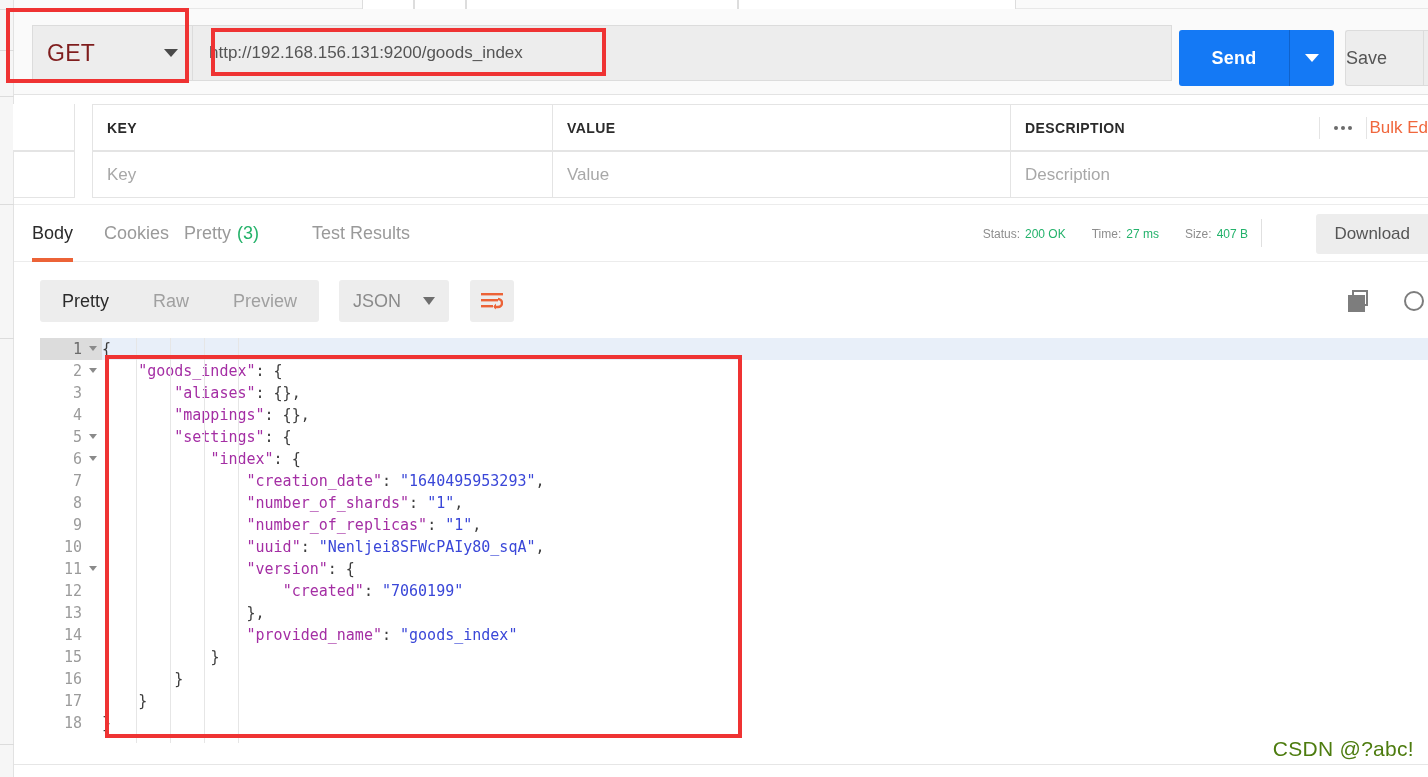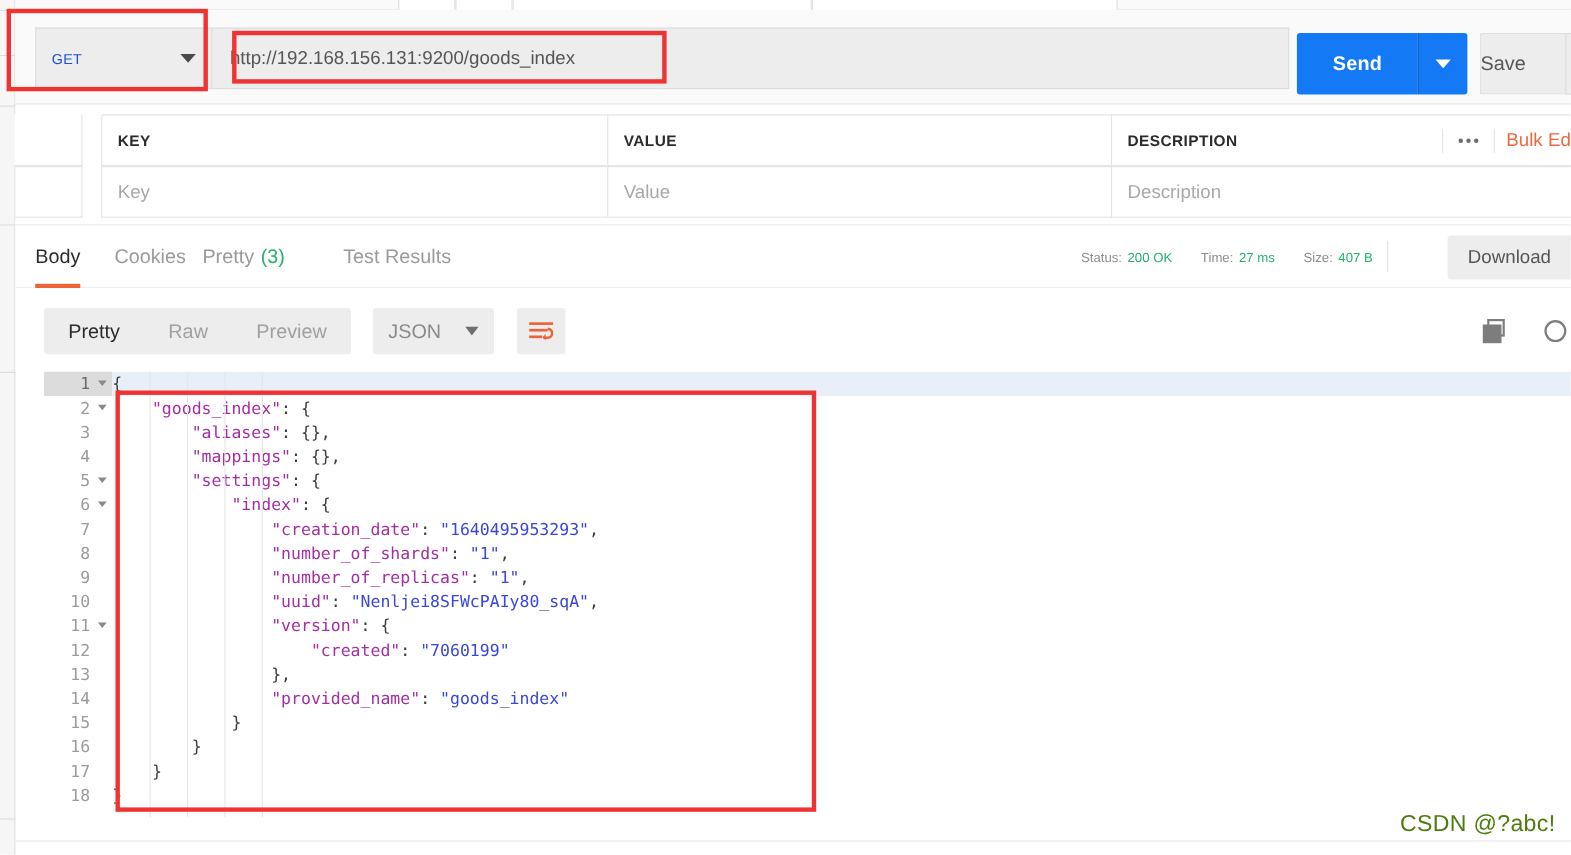--- a/index.html
+++ b/index.html
@@ -37,21 +37,21 @@
 
   
   .url-bar {
     position: absolute; left: 14px; top: 9px; width: 1414px; height: 86px;
     background: #fafafa; border-bottom: 1px solid #e3e3e3;
   }
   .method-select {
     position: absolute; left: 18px; top: 16px; width: 160px; height: 56px;
     background: #ededed; border: 1px solid #dcdcdc; border-right: none;
     display: flex; align-items: center; padding: 0 14px;
-    font-size: 13px; color: #1d4ed8; letter-spacing: .3px;
+    font-size: 23px; color: #7f1d1d; letter-spacing: .3px;
   }
   .method-select .caret {
     position: absolute; right: 14px; top: 50%; transform: translateY(-50%);
     width: 0; height: 0;
     border-left: 7px solid transparent; border-right: 7px solid transparent;
     border-top: 8px solid #4a4a4a;
   }
   .url-input {
     position: absolute; left: 178px; top: 16px; width: 980px; height: 56px;
     background: #ededed; border: 1px solid #dcdcdc;
@@ -114,21 +114,21 @@
     position: absolute; right: 0; top: 8px; height: 47px;
     display: flex; align-items: center;
   }
   .dots {
     display: flex; align-items: center; gap: 3px;
     padding: 0 14px; border-left: 1px solid #e4e4e4; height: 22px;
   }
   .dots span { width: 4px; height: 4px; border-radius: 50%; background: #6b6b6b; display: block; }
   .bulk-edit {
     border-left: 1px solid #e4e4e4; height: 22px;
-    display: flex; align-items: center; padding-left: 10px;
+    display: flex; align-items: center; padding-left: 2px;
     font-size: 17px; color: #f0673d; white-space: nowrap;
   }
 
   
   .resp-tabs {
     position: absolute; left: 14px; top: 204px; width: 1414px; height: 58px;
     background: #ffffff; border-top: 1px solid #ececec; border-bottom: 1px solid #ececec;
   }
   .tab {
     position: absolute; top: 0; height: 57px;

